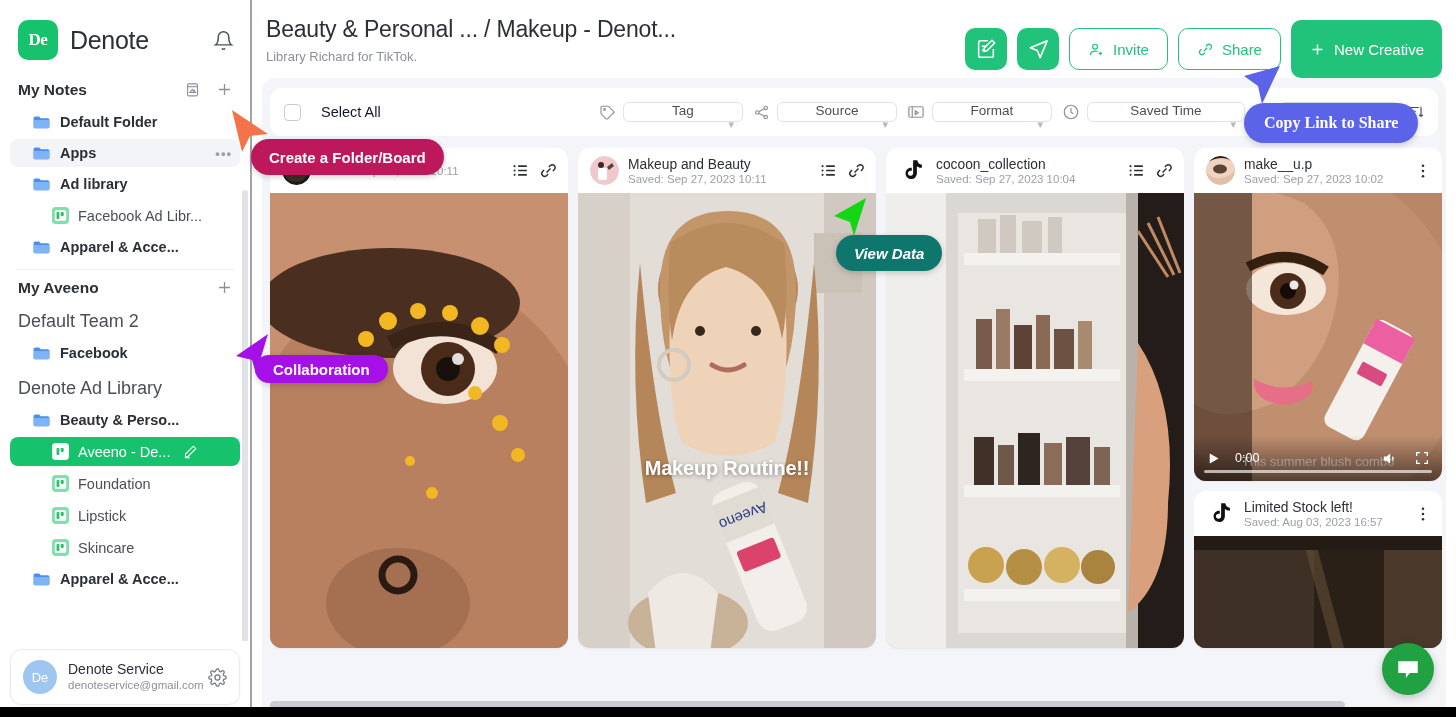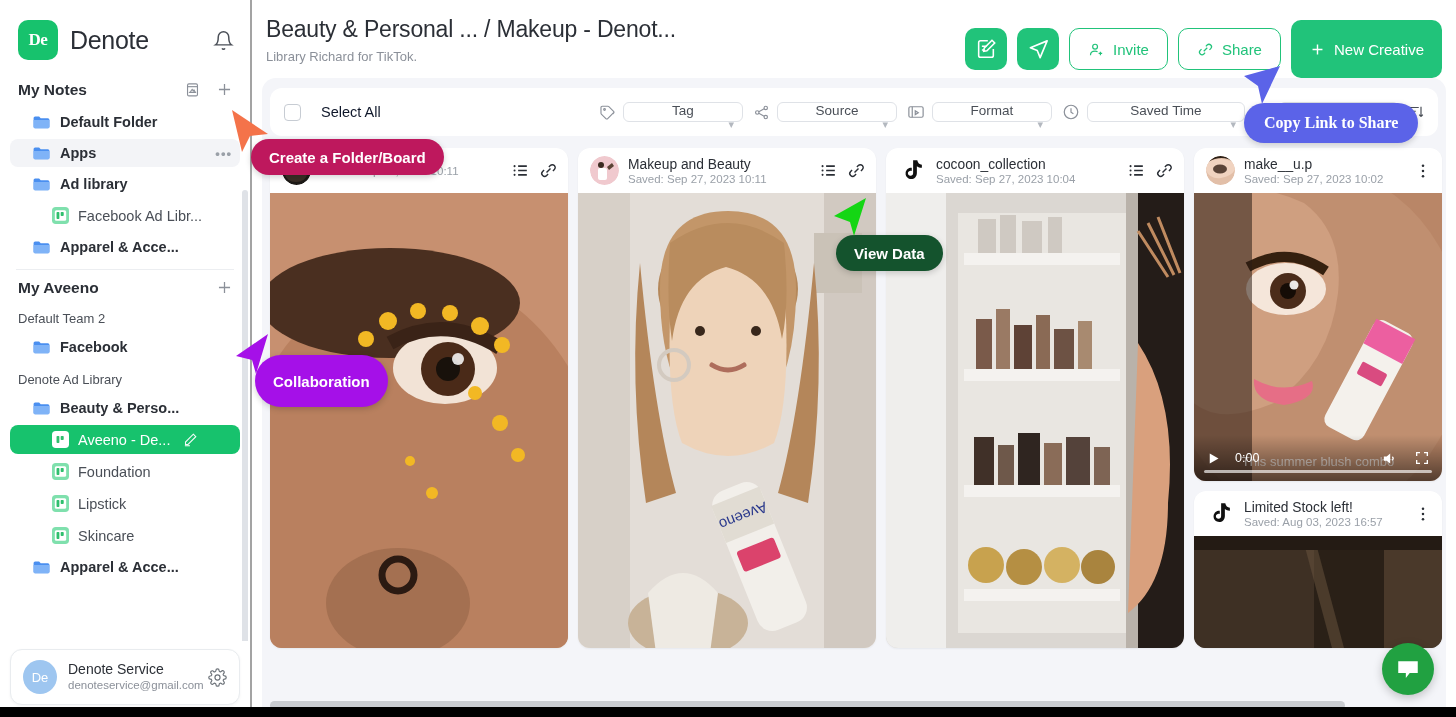--- a/index.html
+++ b/index.html
@@ -46,21 +46,21 @@
   .row.plain { font-weight:400; color:#4a4f57; }
   .row.hl { background:#f3f4f7; }
   .row.active { background:#17c26d; color:#fff; font-weight:400; }
   .row .dots { margin-left:auto; color:#9aa0a8; letter-spacing:1px; font-size:13px; }
   .row .pen { margin-left:4px; opacity:.95; }
 
   .folder-ico { width:19px; height:16px; flex:0 0 19px; }
   .board-ico { width:17px; height:17px; flex:0 0 17px; border-radius:4px; }
 
   .divider { height:1px; background:#eceef1; margin: 8px 16px 2px 16px; }
-  .team-label { font-size:13px; color:#4a4f57; padding: 8px 16px 4px 18px; }
+  .team-label { font-size:18px; color:#4a4f57; padding: 8px 16px 4px 18px; }
 
   .sb-foot { padding: 8px 10px 12px 10px; }
   .user-card {
     display:flex; align-items:center; gap:11px; padding:10px 12px;
     border:1px solid #e9ecef; border-radius:12px; background:#fff;
     box-shadow: 0 1px 3px rgba(20,30,50,.05);
   }
   .avatar-circ {
     width:34px; height:34px; border-radius:50%; background:#9ec6f0; color:#fff;
     display:flex; align-items:center; justify-content:center; font-size:13px; flex:0 0 34px;
@@ -159,21 +159,21 @@
   .hbar { height:9px; border-radius:5px; background:#c9ccd1; width:92%; }
 
   
   .pill {
     position:absolute; border-radius:999px; color:#fff; font-weight:700;
     display:flex; align-items:center; justify-content:center; font-size:15px;
     box-shadow:0 2px 6px rgba(0,0,0,.18); z-index:60; white-space:nowrap;
   }
   .pill.orange { background:#be185d; }
   .pill.purple { background:#a510e8; }
-  .pill.green { background:#14532d; }
+  .pill.green { background:#0f766e;font-style:italic; }
   .pill.blue  { background:#5b63e8;font-family:Liberation Serif, serif; }
   .arrow { position:absolute; z-index:61; }
 
   .chat-fab {
     position:absolute; right:22px; bottom:22px; width:52px; height:52px; border-radius:50%;
     background:#21a141; display:flex; align-items:center; justify-content:center;
     box-shadow:0 3px 10px rgba(0,0,0,.22); z-index:55; cursor:pointer;
   }
   .bottom-strip { height:10px; background:#000; width:100%; position:absolute; bottom:0; left:0; }
 </style>
@@ -652,20 +652,21 @@
                 <g transform="rotate(-22 175 350)">
                   <rect x="150" y="290" width="52" height="150" rx="16" fill="#f7f4ef"></rect>
                   <rect x="150" y="300" width="52" height="40" fill="#e6e1d8"></rect>
                   <text x="176" y="328" font-size="15" fill="#2b3a8f" text-anchor="middle" font-family="Liberation Sans, sans-serif" transform="rotate(180 176 322)">Aveeno</text>
                   <rect x="156" y="352" width="40" height="22" rx="3" fill="#e0456f"></rect>
                 </g>
                 <ellipse cx="110" cy="430" rx="60" ry="35" fill="#cdb79c"></ellipse>
                 <path d="M70 400q35-40 70 0l-8 60H78z" fill="#f3efe8"></path>
                 <rect width="298" height="455" fill="#000" opacity=".02"></rect>
               </svg>
+              <div class="overlay-text">Makeup Routine!!</div>
             </div>
           </div>
         </div>
 
         <div class="col">
           <div class="card">
             <div class="card-head">
               <div class="c-av ico">
                 <svg width="25" height="25" viewBox="0 0 24 24">
                     <path d="M16.6 2.2c.5 2.6 2 4 4.4 4.2v2.9c-1.7.1-3.2-.4-4.8-1.5v6.6c0 4.5-4 6.9-7.6 5.4-2.3-1-3.6-3.4-3.2-5.9.4-2.8 3-4.8 5.9-4.6v3.1c-.6-.1-1.2-.2-1.8 0-1 .2-1.8 1-1.9 2a2.4 2.4 0 0 0 2.6 2.7c1.4 0 2.4-1 2.4-2.6V2.2z" fill="#101010"></path>
@@ -872,21 +873,21 @@
   <svg class="arrow" style="left:228px; top:108px;" width="44" height="48" viewBox="0 0 44 48">
     <path d="M4 2 L40 26 L22 28 L14 44 Z" fill="#f4734a"></path>
   </svg>
   <div class="pill orange" style="left:251px; top:139px; height:36px; padding:0 18px;">
     <span>Create a Folder/Board</span>
   </div>
 
   <svg class="arrow" style="left:232px; top:332px;" width="40" height="44" viewBox="0 0 40 44">
     <path d="M36 2 L4 24 L20 28 L24 42 Z" fill="#a510e8"></path>
   </svg>
-  <div class="pill purple" style="left:255px; top:355px; height:52px; padding:0 18px;">
+  <div class="pill purple" style="left:255px; top:355px; height:28px; padding:0 18px;">
     <span>Collaboration</span>
   </div>
 
   <svg class="arrow" style="left:828px; top:196px;" width="42" height="44" viewBox="0 0 42 44">
     <path d="M38 2 L6 20 L22 26 L26 40 Z" fill="#14d614"></path>
   </svg>
   <div class="pill green" style="left:836px; top:235px; height:36px; padding:0 18px;">
     <span>View Data</span>
   </div>
 

